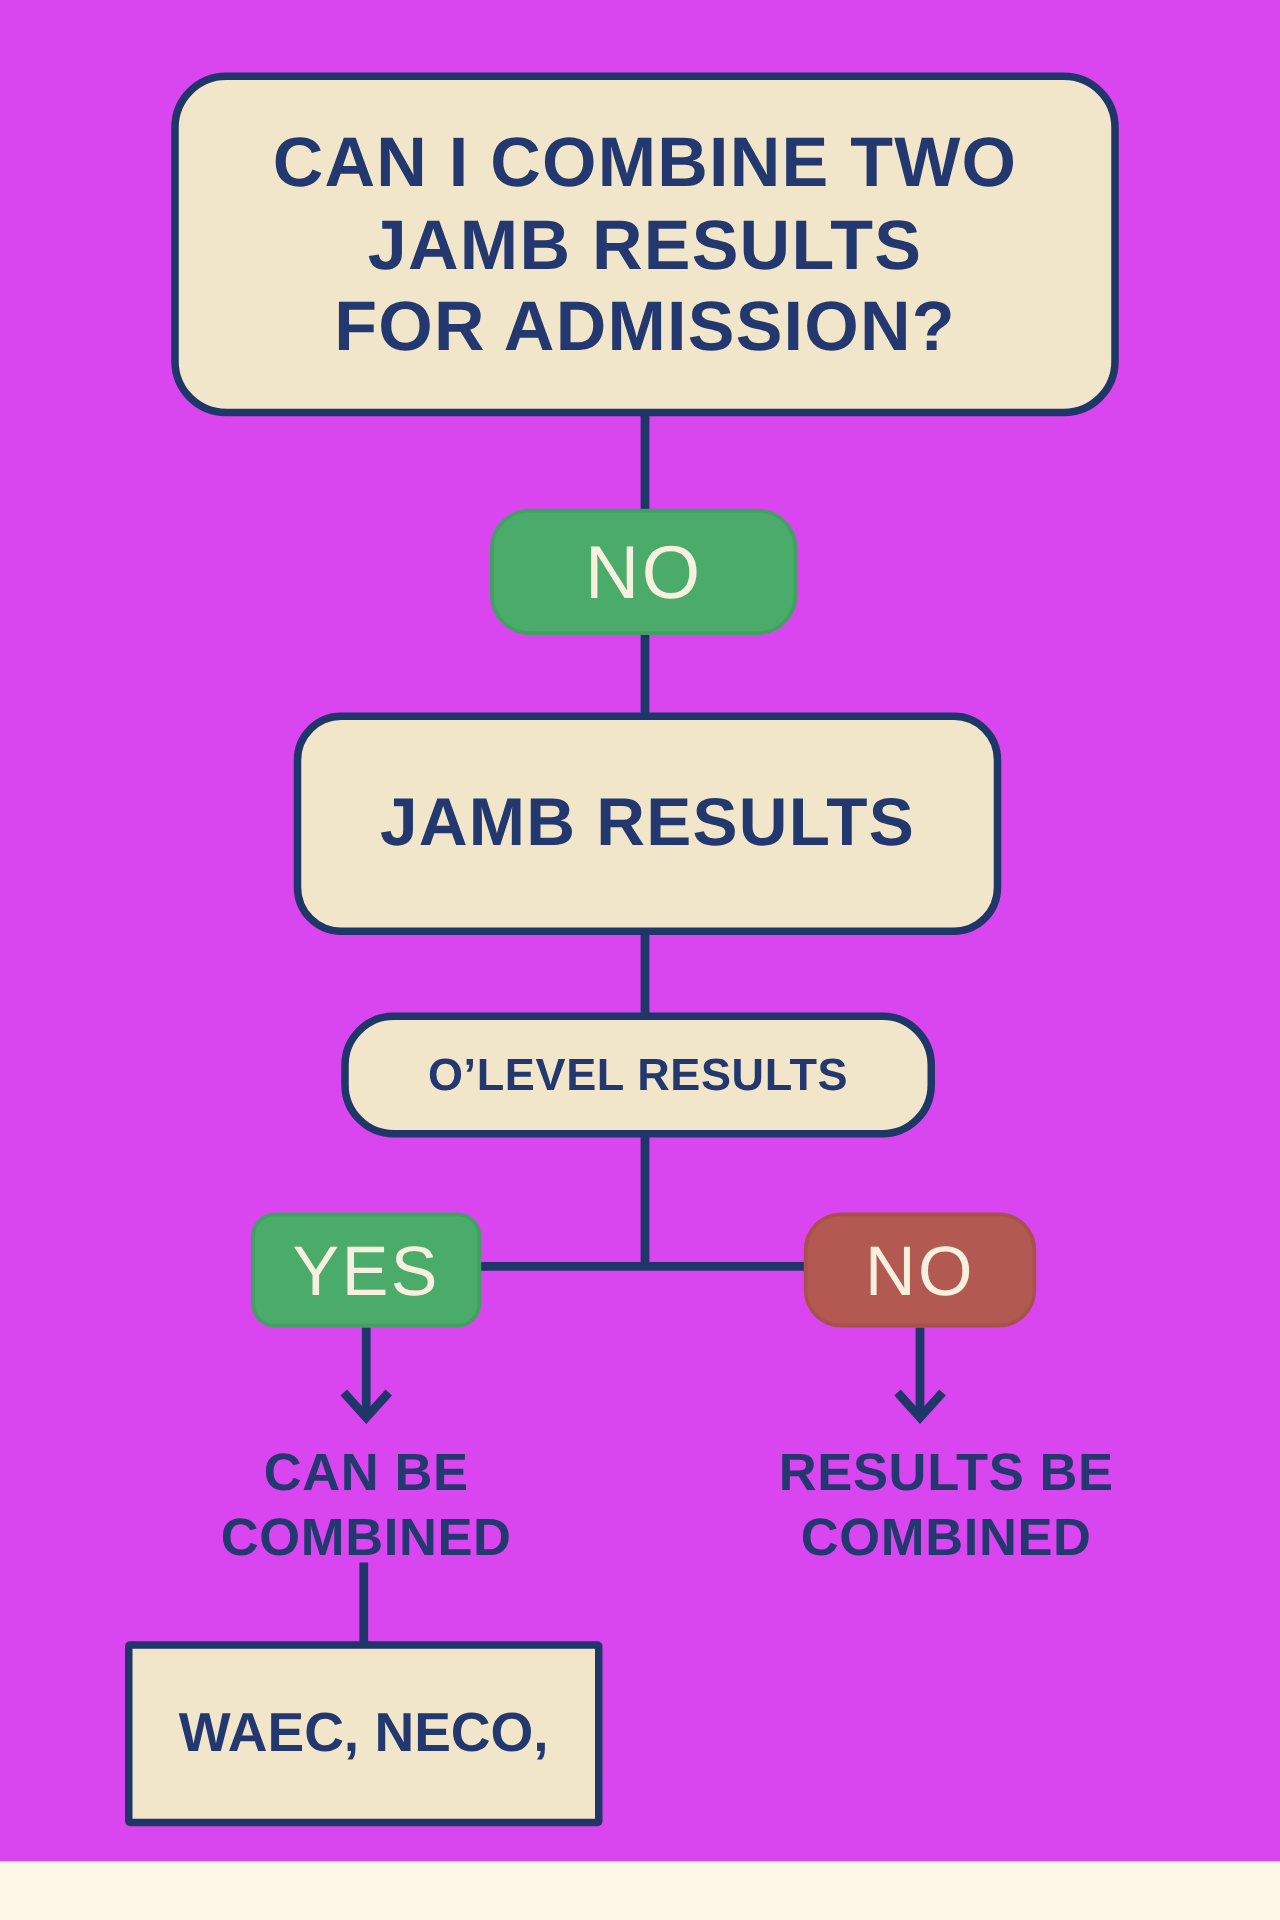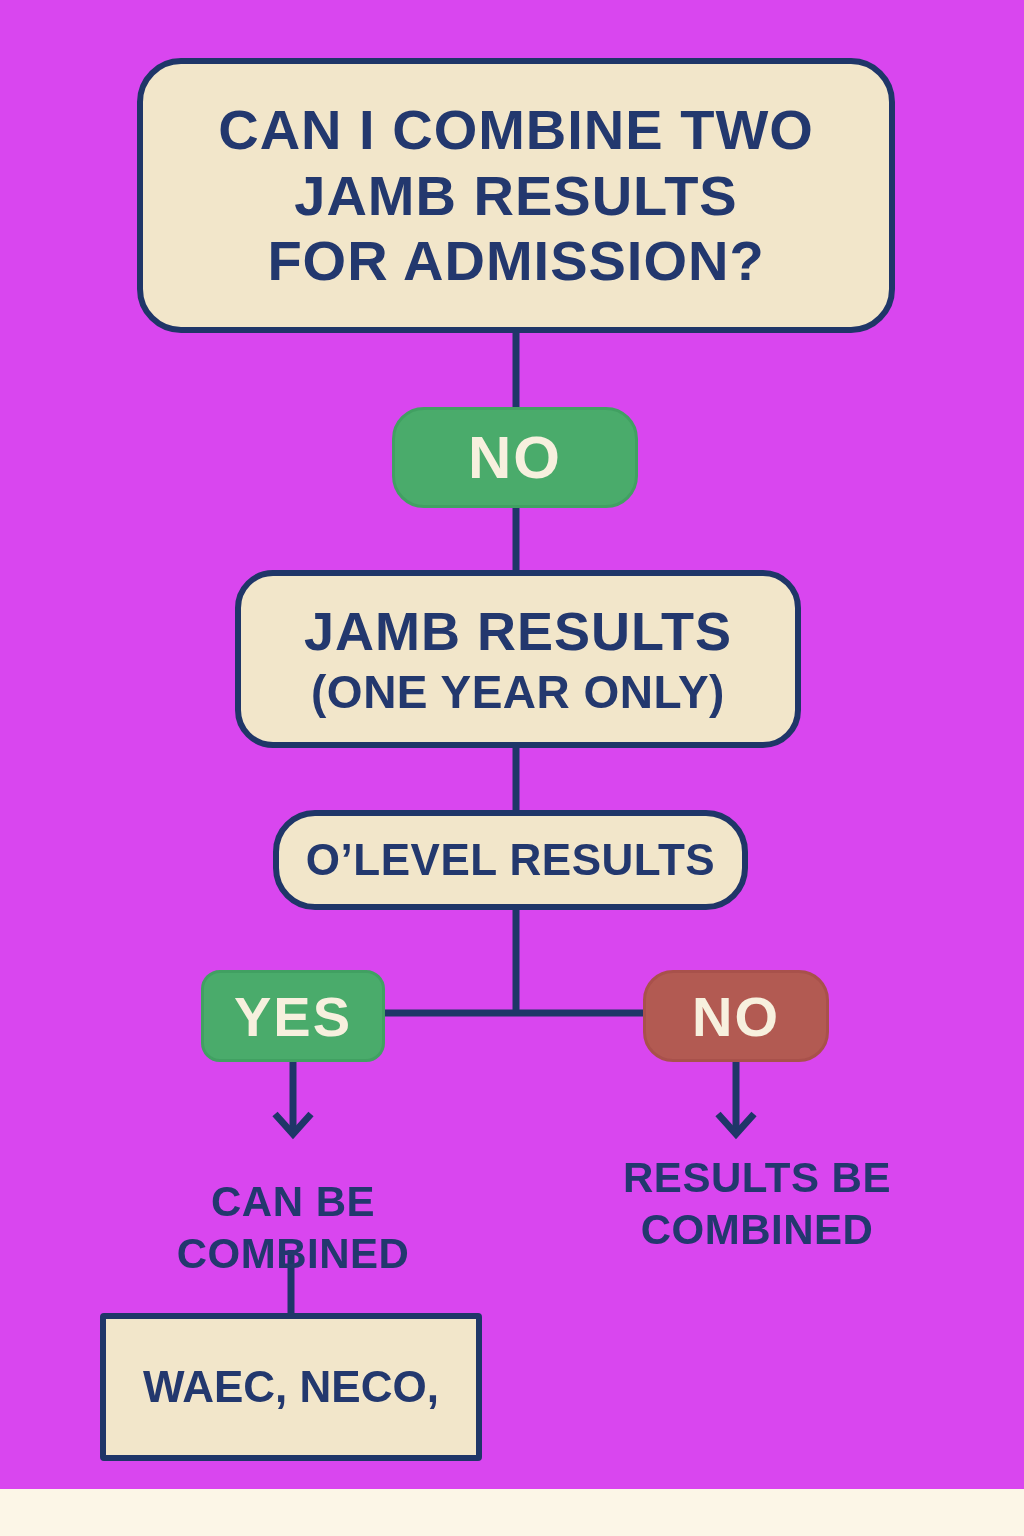--- a/index.html
+++ b/index.html
@@ -46,38 +46,38 @@
     left: 235px; top: 570px;
     width: 566px; height: 178px;
     border-radius: 38px;
   }
   .jamb-box .big { font-size: 54px; line-height: 1.25; letter-spacing: 1px; }
   .jamb-box .small { font-size: 46px; line-height: 1.2; letter-spacing: 0.5px; }
   .olevel-box {
     left: 273px; top: 810px;
     width: 475px; height: 100px;
     border-radius: 42px;
-    font-size: 44px;
+    font-size: 36px;
     letter-spacing: 0.5px;
   }
   .exams-box {
     left: 100px; top: 1313px;
     width: 382px; height: 148px;
     border-radius: 4px;
     font-size: 44px;
     line-height: 1.22;
   }
   .badge {
     position: absolute;
     box-sizing: border-box;
     display: flex;
     align-items: center;
     justify-content: center;
     color: #f7f0de;
-    font-weight: 700;
+    font-weight: 400;
     border-radius: 30px;
     letter-spacing: 2px;
   }
   .badge.green { background: #4aab6b; border: 3px solid #41a062; }
   .badge.red   { background: #b25a52; border: 3px solid #a8514b; }
   .badge-no-top {
     left: 392px; top: 407px;
     width: 246px; height: 101px;
     font-size: 60px;
     border-radius: 32px;
@@ -95,21 +95,21 @@
   }
   .result-label {
     position: absolute;
     color: #23386e;
     font-weight: 700;
     font-size: 42px;
     line-height: 1.24;
     text-align: center;
     letter-spacing: 0.5px;
   }
-  .result-left  { left: 143px; top: 1176px; width: 300px; }
+  .result-left  { left: 143px; top: 1152px; width: 300px; }
   .result-right { left: 607px; top: 1152px; width: 300px; }
 </style>
 </head>
 <body>
 
 <div class="canvas">
 
   <svg class="connectors" viewBox="0 0 1024 1536" xmlns="http://www.w3.org/2000/svg">
     <g stroke="#1f3668" stroke-width="7" fill="none" stroke-linecap="butt" stroke-linejoin="miter">
       <path d="M516 330 L516 410"></path>
@@ -132,21 +132,20 @@
   <div class="box title-box">
     <div>CAN I COMBINE TWO</div>
     <div>JAMB RESULTS</div>
     <div>FOR ADMISSION?</div>
   </div>
 
   <div class="badge green badge-no-top">NO</div>
 
   <div class="box jamb-box">
     <div class="big">JAMB RESULTS</div>
-    <div class="small">(ONE YEAR ONLY)</div>
   </div>
 
   <div class="box olevel-box">
     <div>O’LEVEL RESULTS</div>
   </div>
 
   <div class="badge green badge-yes">YES</div>
 
   <div class="badge red badge-no-right">NO</div>
 

